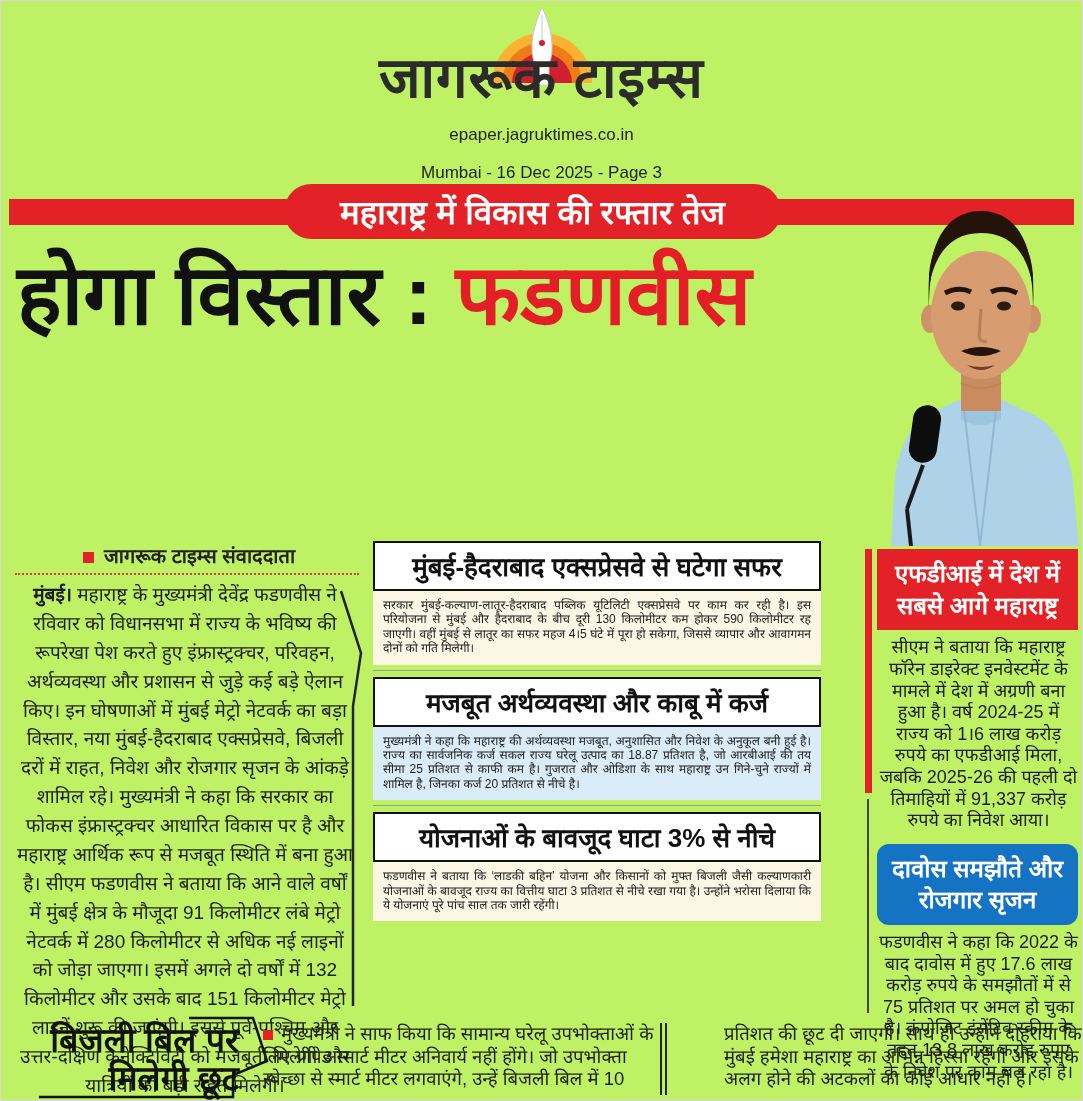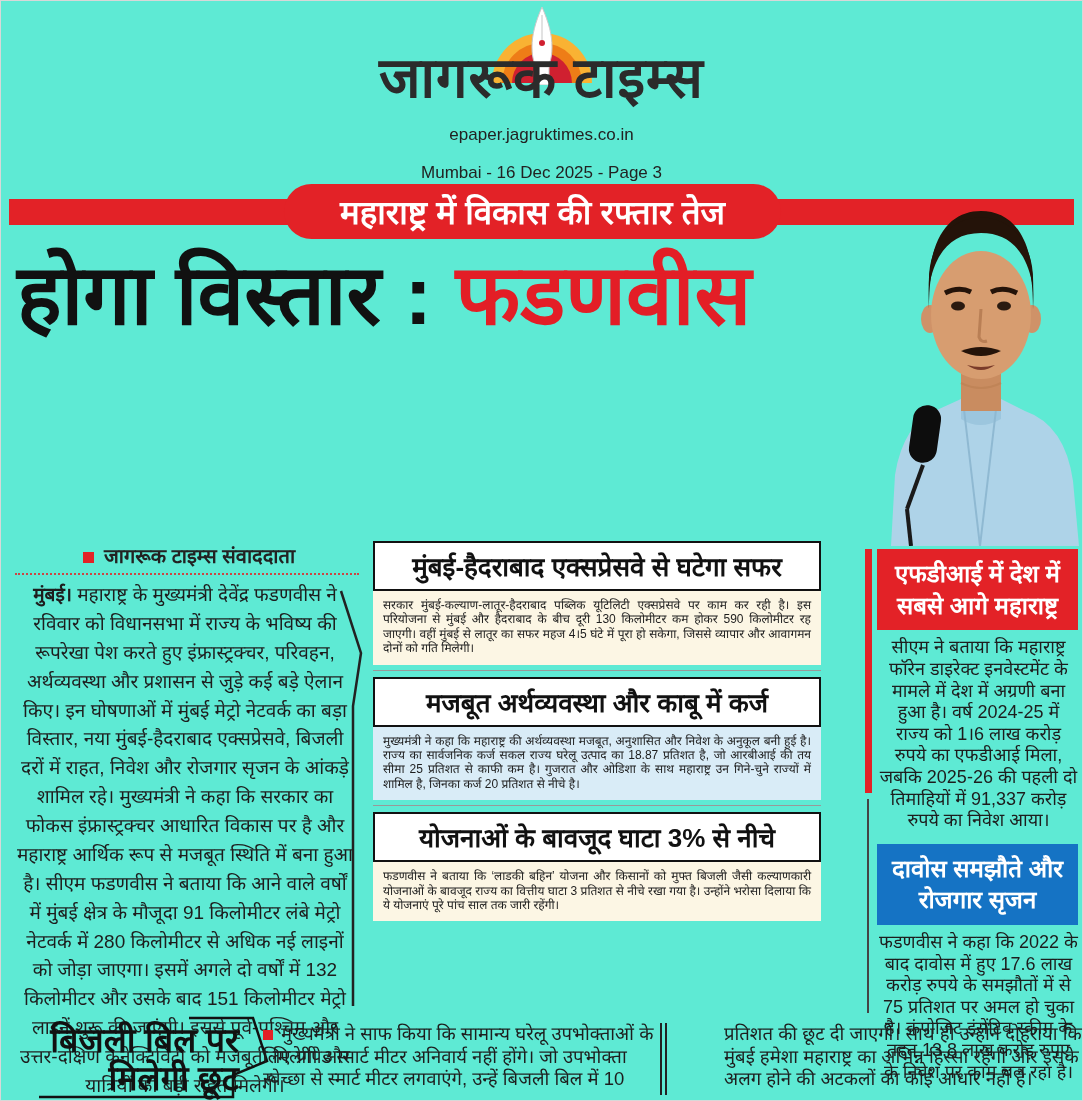--- a/index.html
+++ b/index.html
@@ -1,19 +1,19 @@
 <!DOCTYPE html>
 <html><head>
 <meta charset="utf-8">
 <style>
   html,body{margin:0;padding:0;background:#e9e9e9;}
   *{box-sizing:border-box;}
   .page{
     position:relative;width:1083px;height:1101px;margin:0 auto;
-    background:#5eead4;border:1px solid #d8d8d8;overflow:hidden;
+    background:#bef264;border:1px solid #d8d8d8;overflow:hidden;
     font-family:"Liberation Sans","DejaVu Sans",sans-serif;color:#1a1a1a;
   }
   
   .logo{position:absolute;left:50%;top:4px;transform:translateX(-50%);z-index:1;}
   .masthead-title{
     position:absolute;top:36px;left:0;width:100%;text-align:center;z-index:2;
     font-size:56px;font-weight:800;color:#2b2b2b;letter-spacing:1px;
   }
   .masthead-url{position:absolute;top:124px;left:0;width:100%;text-align:center;font-size:17px;color:#222;}
   .masthead-edition{position:absolute;top:162px;left:0;width:100%;text-align:center;font-size:17px;color:#222;}
@@ -49,21 +49,21 @@
   .lblue{background:#d9ecf7;}
   .hairline{border-top:1px solid #999;margin:5px 0 6px 0;}
   
   .red-accent{position:absolute;left:864px;top:548px;width:7px;height:244px;background:#e32227;}
   .right-rule{position:absolute;left:866px;top:798px;width:2px;height:214px;background:#444;}
   .rightcol{position:absolute;left:876px;top:548px;width:201px;}
   .fdi-head{background:#e32227;color:#fff;font-size:24px;font-weight:800;line-height:1.32;
     text-align:center;padding:9px 6px;}
   .r-body{font-size:18px;line-height:1.2;padding:7px 0 6px 2px;text-align:center;color:#1d1d1d;}
   .davos-head{background:#1573c4;color:#fff;font-size:24px;font-weight:800;line-height:1.32;
-    text-align:center;padding:9px 6px;margin-top:6px;}
+    text-align:center;padding:9px 6px;margin-top:6px;border-radius:12px;}
   
   .bubble{position:absolute;left:30px;top:1014px;width:238px;height:86px;}
   .bubble-text{position:absolute;right:30px;top:6px;width:200px;text-align:right;
     font-size:34px;font-weight:800;line-height:1.12;color:#111;}
   .bubble svg{position:absolute;left:0;top:0;}
   .bot-col1{position:absolute;left:262px;top:1022px;width:392px;
     font-size:18.5px;line-height:1.22;color:#1d1d1d;}
   .bot-col1 .sq{width:10px;height:10px;margin-right:8px;}
   .bot-div{position:absolute;left:659px;top:1022px;width:7px;height:72px;
     border-left:2px solid #222;border-right:2px solid #222;}

